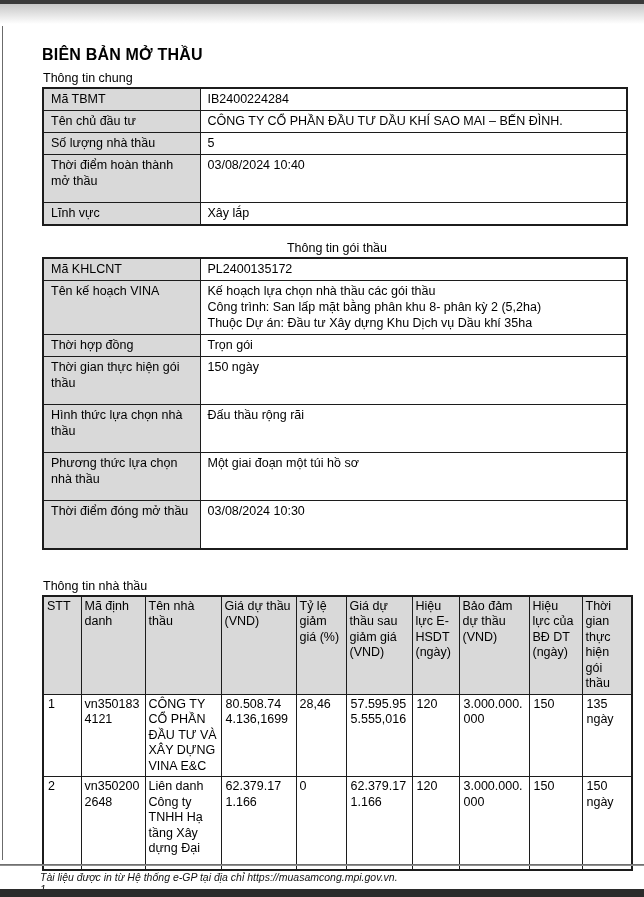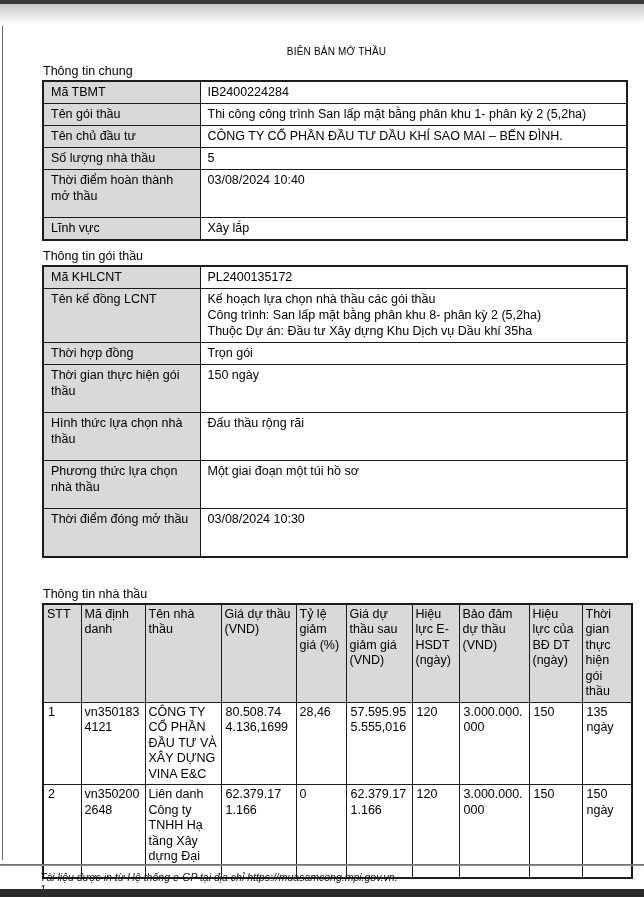--- a/index.html
+++ b/index.html
@@ -17,24 +17,24 @@
     font-family:"Liberation Sans","DejaVu Sans",sans-serif;
     font-size:12.5px;
   }
   .top-bar{position:absolute;top:0;left:0;right:0;height:4px;background:var(--top-bar);}
   .top-shade{position:absolute;top:4px;left:0;right:0;height:20px;
     background:linear-gradient(#c7c7c7,#ffffff);}
   .left-edge{position:absolute;top:26px;left:2px;width:1px;height:834px;background:#6b6b6b;}
   .bottom-bar{position:absolute;bottom:0;left:0;right:0;height:8px;background:var(--bottom-bar);}
 
   .content{position:absolute;top:24px;left:42px;width:589px;}
-  .doc-title{margin:22px 0 0 0;text-align:center;font-size:10px;font-weight:normal;letter-spacing:.2px;}
+  .doc-title{margin:22px 0 0 0;font-size:16px;font-weight:bold;letter-spacing:.2px;}
   .section-heading{margin:0;padding:0 0 2px 1px;font-weight:normal;font-size:12.5px;}
   .sh1{margin-top:7px;}
-  .sh2{margin-top:8px;}
+  .sh2{margin-top:15px;text-align:center;}
   .sh3{margin-top:29px;}
 
   table{border-collapse:collapse;table-layout:fixed;border-radius:15px;}
   .kv{width:586px;border:2px solid var(--border);}
   .kv td{
     border:1px solid var(--border);
     padding:2px 7px 3px 7px;
     vertical-align:top;line-height:16px;
     overflow:hidden;
   }
@@ -81,24 +81,20 @@
     <colgroup>
         <col style="width:157px">
         <col>
       </colgroup>
     <tbody>
       <tr>
         <td class="k">Mã TBMT</td>
         <td>IB2400224284</td>
       </tr>
       <tr>
-        <td class="k">Tên gói thầu</td>
-        <td>Thi công công trình San lấp mặt bằng phân khu 1- phân kỳ 2 (5,2ha)</td>
-      </tr>
-      <tr>
         <td class="k">Tên chủ đầu tư</td>
         <td>CÔNG TY CỔ PHẦN ĐẦU TƯ DẦU KHÍ SAO MAI – BẾN ĐÌNH.</td>
       </tr>
       <tr>
         <td class="k">Số lượng nhà thầu</td>
         <td>5</td>
       </tr>
       <tr>
         <td class="k h2">Thời điểm hoàn thành mở thầu</td>
         <td>03/08/2024 10:40</td>
@@ -115,21 +111,21 @@
     <colgroup>
         <col style="width:157px">
         <col>
       </colgroup>
     <tbody>
       <tr>
         <td class="k">Mã KHLCNT</td>
         <td>PL2400135172</td>
       </tr>
       <tr>
-        <td class="k h3">Tên kế đồng LCNT</td>
+        <td class="k h3">Tên kế hoạch VINA</td>
         <td class="pre">Kế hoạch lựa chọn nhà thầu các gói thầu
 Công trình: San lấp mặt bằng phân khu 8- phân kỳ 2 (5,2ha)
 Thuộc Dự án: Đầu tư Xây dựng Khu Dịch vụ Dầu khí 35ha</td>
       </tr>
       <tr>
         <td class="k">Thời hợp đồng</td>
         <td>Trọn gói</td>
       </tr>
       <tr>
         <td class="k h2">Thời gian thực hiện gói thầu</td>

